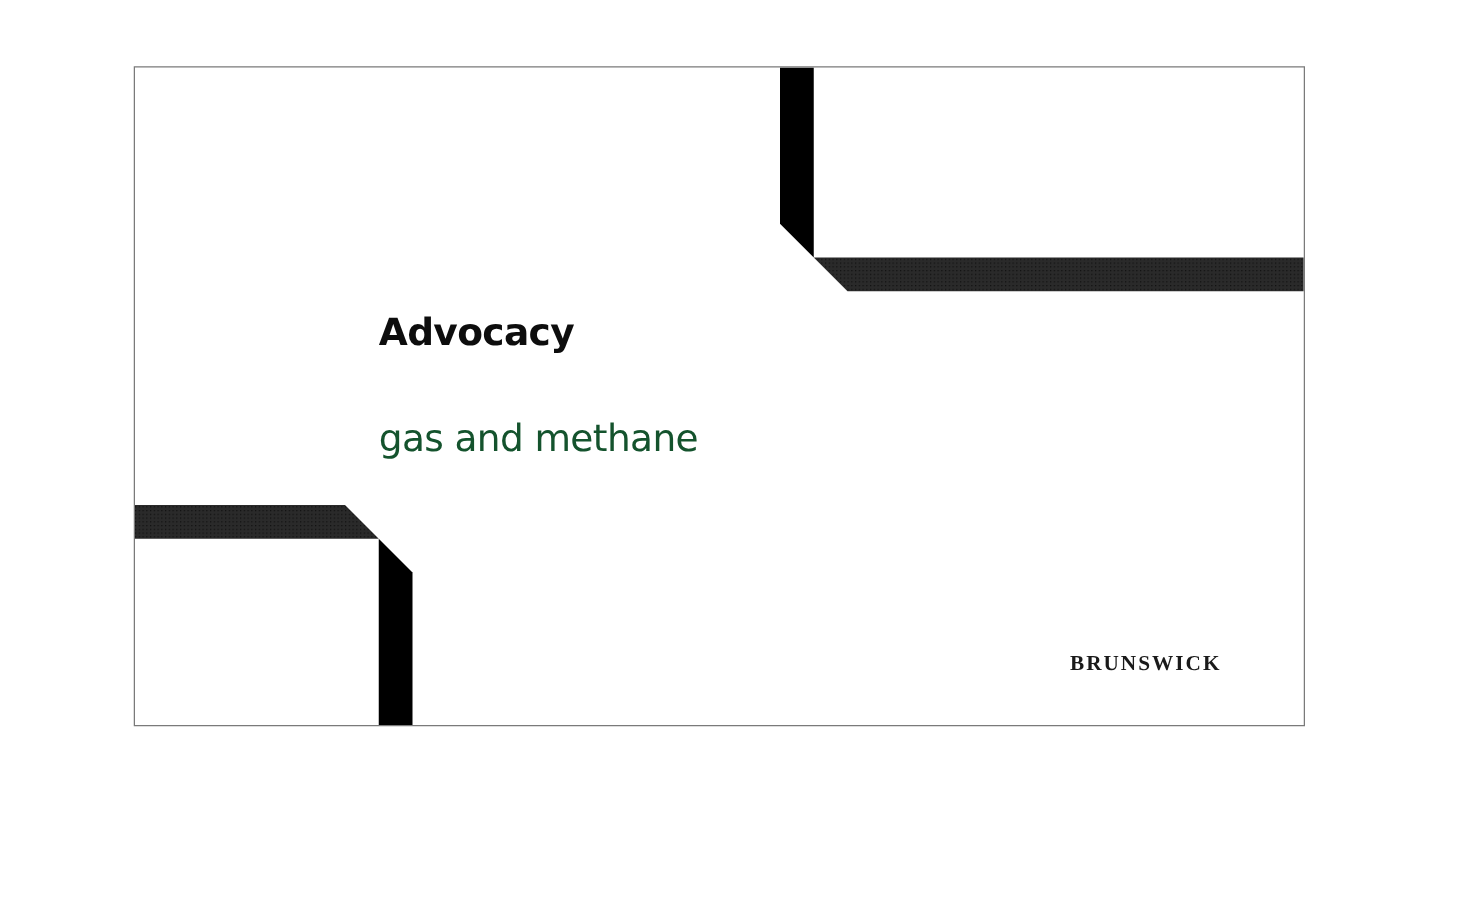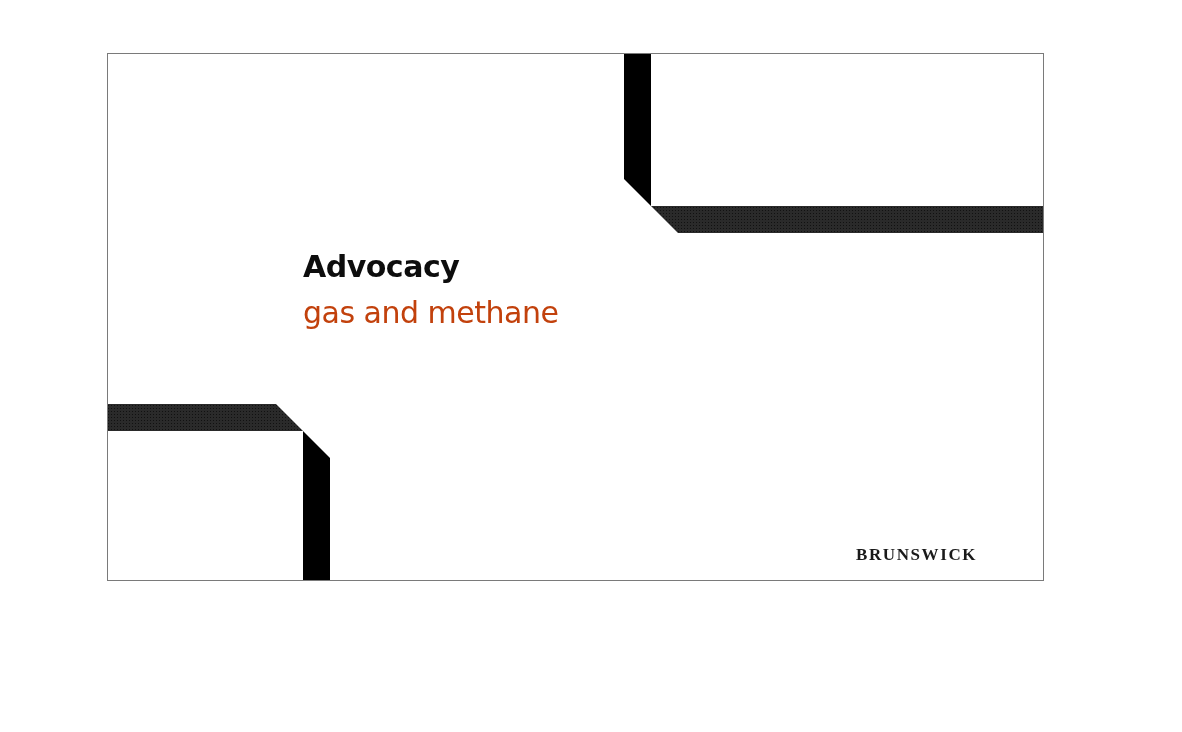--- a/index.html
+++ b/index.html
@@ -9,23 +9,23 @@
     border: 1px solid #7a7a7a; background: #ffffff; box-sizing: content-box;
   }
   svg.shapes { position: absolute; left: 0; top: 0; }
   .title {
     position: absolute; left: 195px; top: 190px;
     font-family: "DejaVu Sans", sans-serif;
     font-size: 30px; line-height: 46px; letter-spacing: -0.5px;
     margin: 0;
   }
   .title .l1, .title .l2 { color: #0d0d0d; font-weight: bold; display: block; }
-  .title .l3 { color: #c2410c; font-weight: normal; display: block; }
+  .title .l3 { color: #14532d; font-weight: normal; display: block; margin-top: 39px; }
   .logo {
-    position: absolute; left: 748px; top: 491px;
+    position: absolute; left: 748px; top: 467px;
     font-family: "Liberation Serif", serif; font-size: 17px;
     letter-spacing: 1.6px; color: #1a1a1a; font-weight: bold;
   }
 </style>
 </head>
 <body>
 
 <div class="slide">
   <svg class="shapes" width="935" height="526" viewBox="0 0 935 526">
     <defs>

